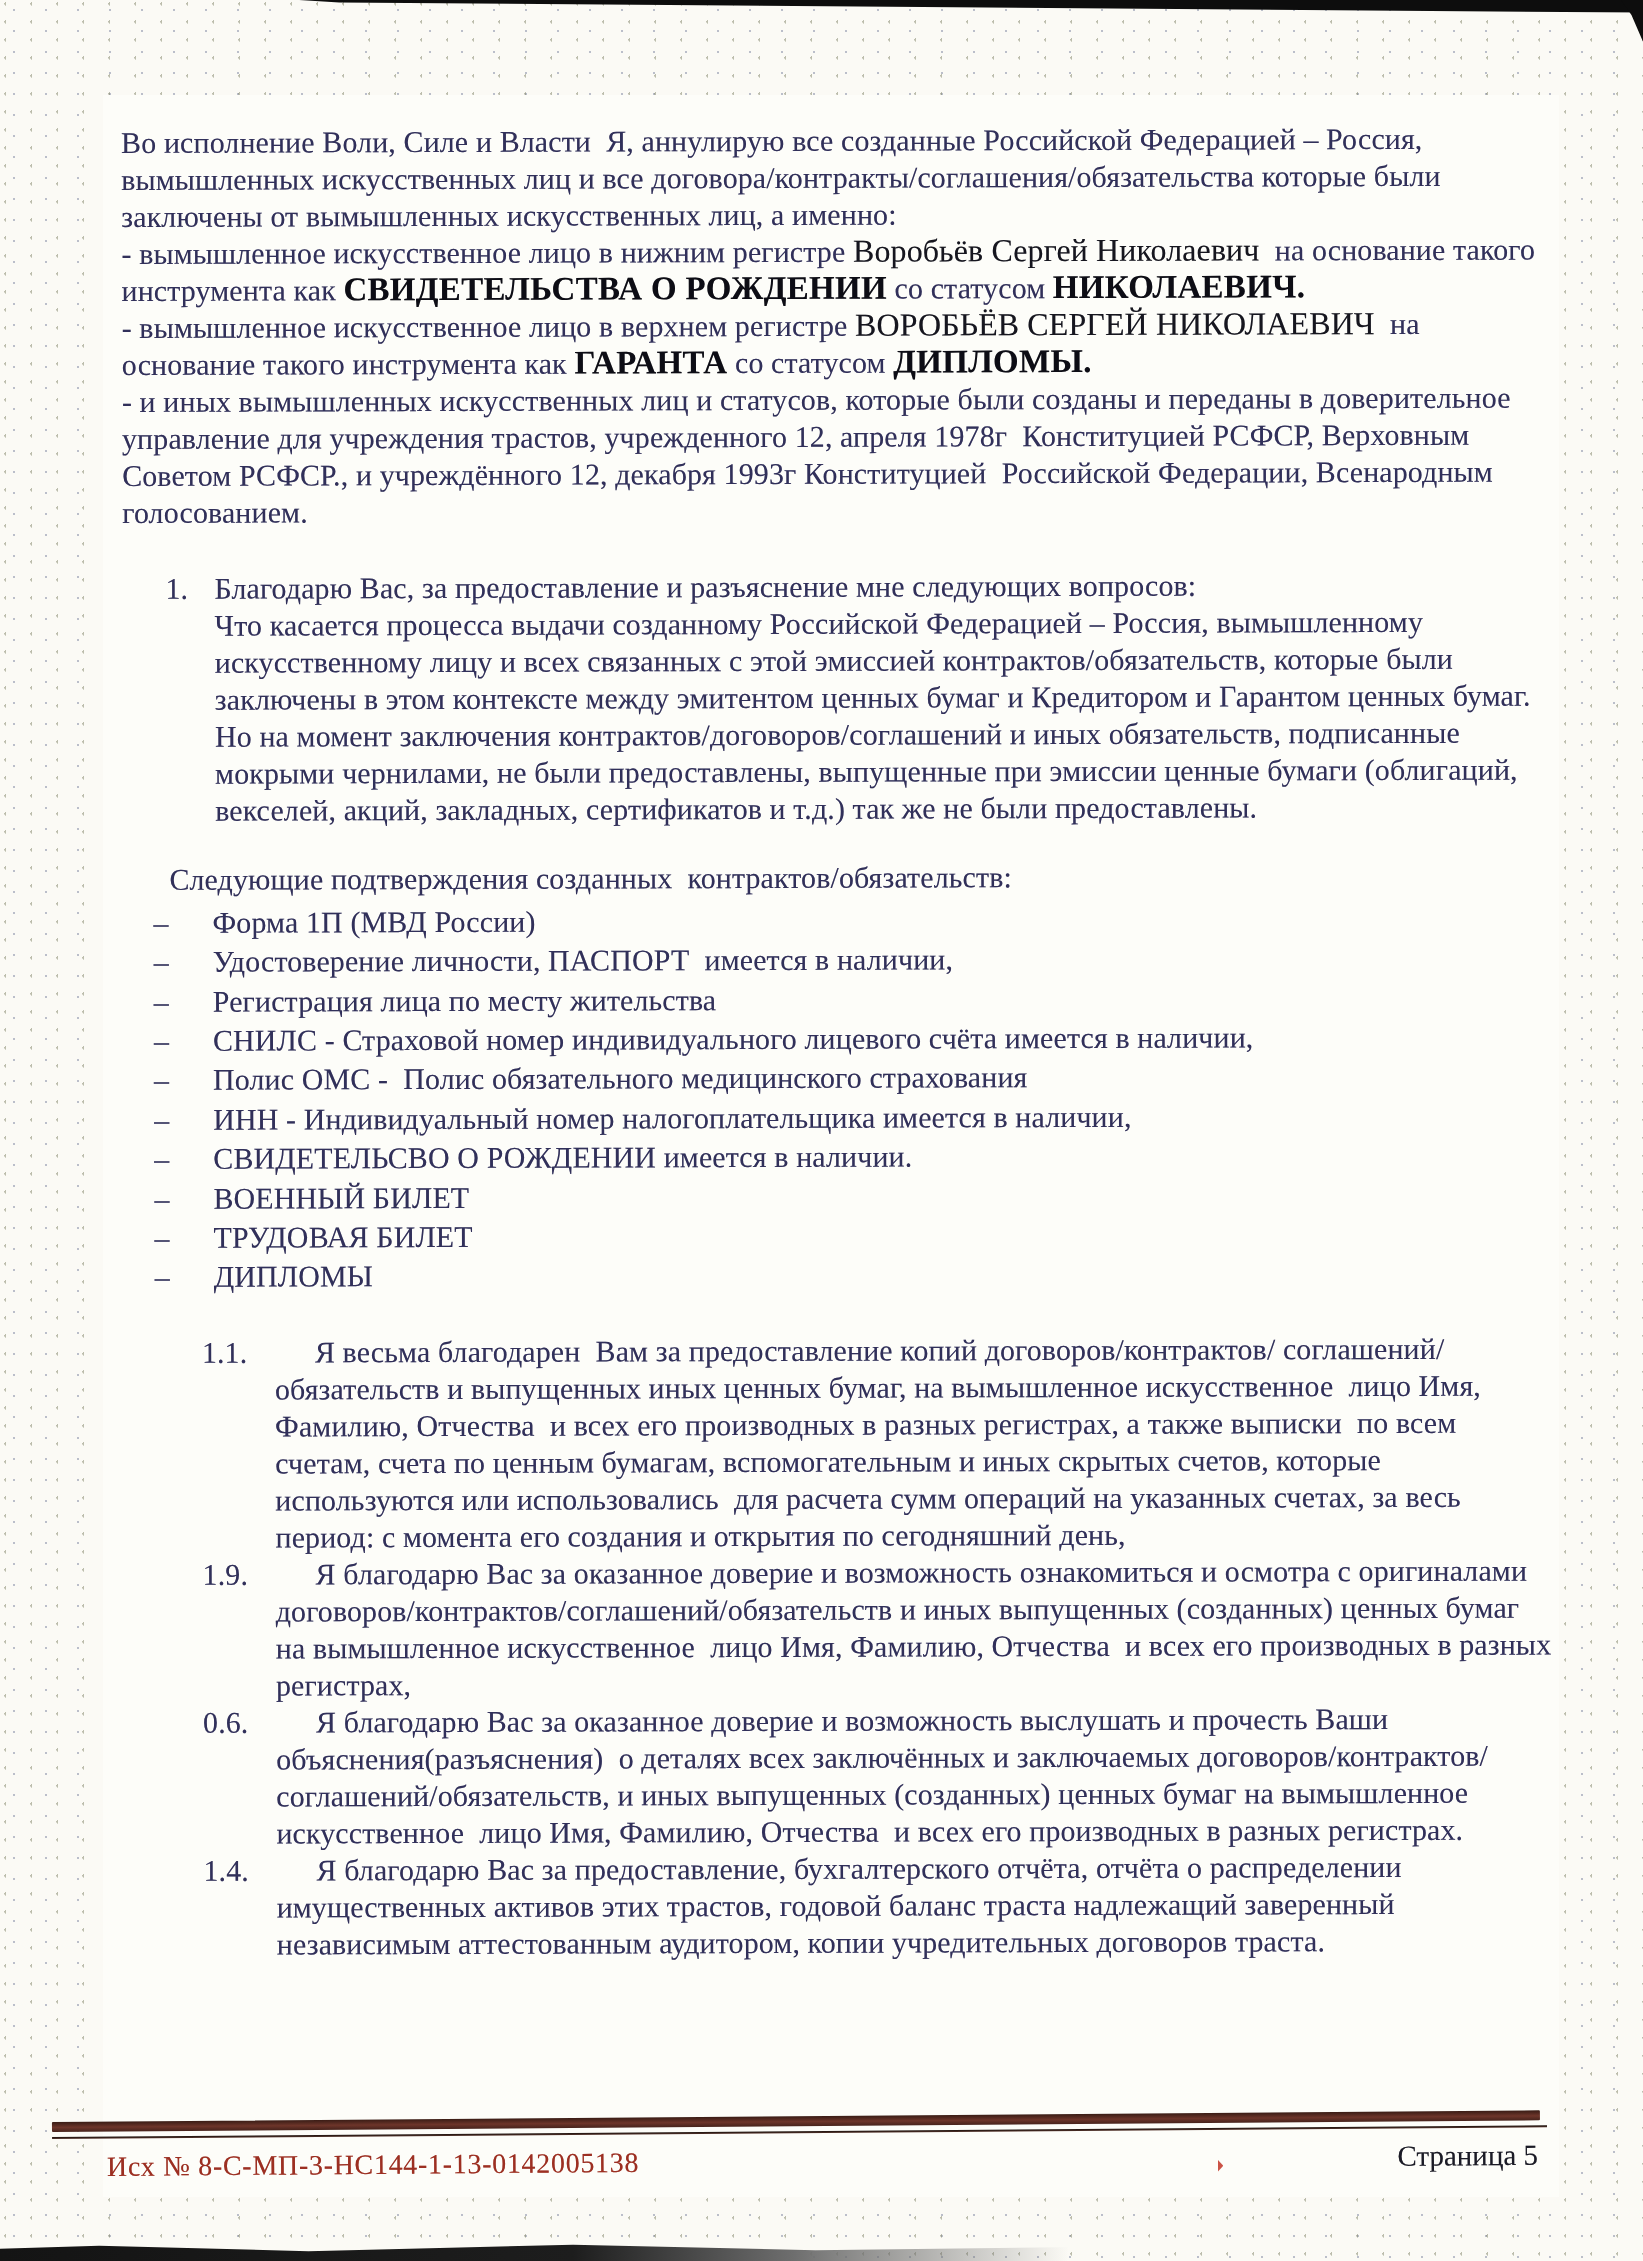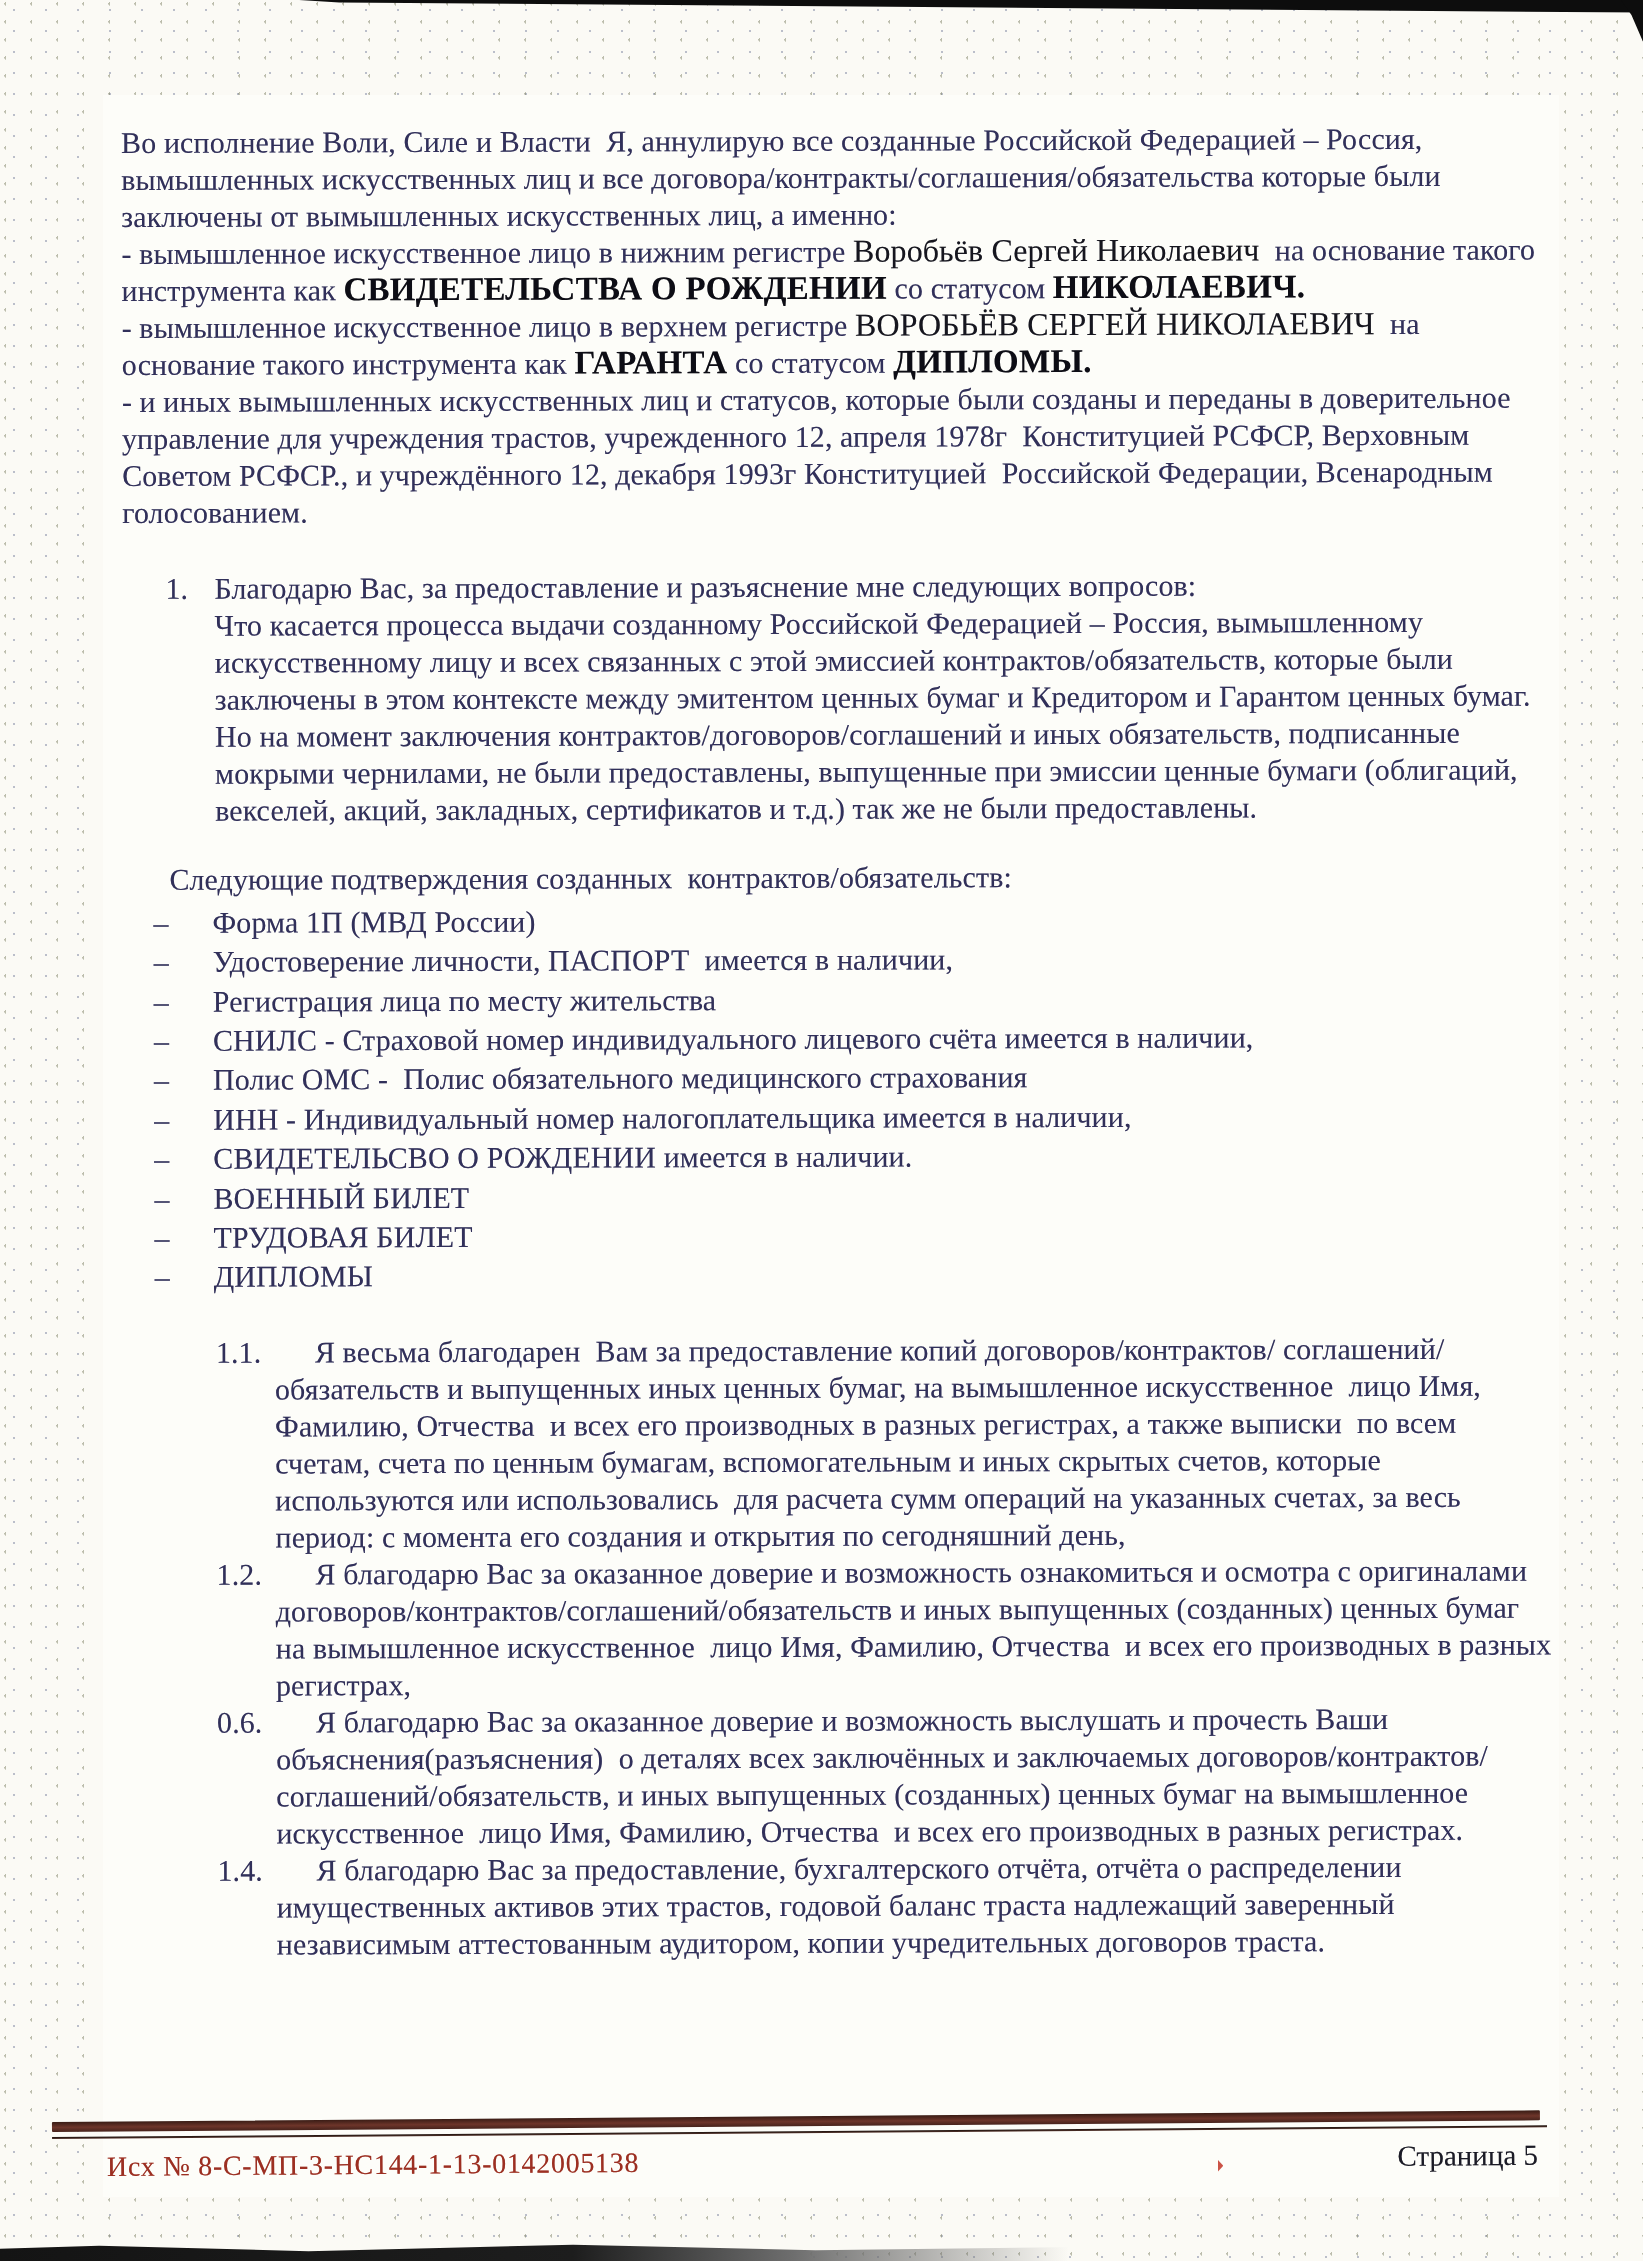--- a/index.html
+++ b/index.html
@@ -46,21 +46,21 @@
   .run-name{color:#16161f;font-size:32px;text-shadow:0 0 0.6px rgba(20,20,32,.35);}
   .run-strong{color:#0d0d15;font-weight:bold;font-size:33px;letter-spacing:0.3px;text-shadow:0 0 0.6px rgba(13,13,21,.35);}
   .item1{position:relative;margin-top:39px;padding-left:92px;}
   .item1-num{position:absolute;left:43px;top:0;}
   .conf-intro{margin-top:32px;margin-left:46px;}
   .conf-list{margin-top:5.8px;}
   .conf-item{position:relative;padding-left:89px;margin-top:2.4px;min-height:37px;}
   .conf-dash{position:absolute;left:30px;top:0;}
   .sub-items{margin-top:39px;}
   .sub-item{position:relative;padding-left:150px;}
-  .sub-num{position:absolute;left:91px;top:0;}
+  .sub-num{position:absolute;left:77px;top:0;}
   .sub-text{text-indent:40px;}
   
   .footer-rule{
     position:absolute;left:52px;top:2122px;width:1488px;
     transform:rotate(-0.45deg);transform-origin:left center;
   }
   .rule-thick{height:10.2px;background:linear-gradient(to bottom,#391c15,#6d352a 55%,#47231c);border-radius:1px;}
   .rule-thin{margin-top:4.4px;height:2.9px;width:calc(100% + 6.8px);background:linear-gradient(to bottom,#19100c,#513129);}
   .footer-meta{
     position:absolute;left:107px;right:106px;top:2150px;
@@ -143,21 +143,21 @@
       <span data-bind="doc.confirmations.items.9">ДИПЛОМЫ</span>
     </div>
   </div>
 
   <div class="sub-items">
     <div class="sub-item">
       <span class="sub-num" data-bind="doc.subitems.0.num">1.1.</span>
       <div class="sub-text" data-bind="doc.subitems.0.text">Я весьма благодарен  Вам за предоставление копий договоров/контрактов/ соглашений/обязательств и выпущенных иных ценных бумаг, на вымышленное искусственное  лицо Имя, Фамилию, Отчества  и всех его производных в разных регистрах, а также выписки  по всем счетам, счета по ценным бумагам, вспомогательным и иных скрытых счетов, которые используются или использовались  для расчета сумм операций на указанных счетах, за весь период: с момента его создания и открытия по сегодняшний день,</div>
     </div>
     <div class="sub-item">
-      <span class="sub-num" data-bind="doc.subitems.1.num">1.2.</span>
+      <span class="sub-num" data-bind="doc.subitems.1.num">1.9.</span>
       <div class="sub-text" data-bind="doc.subitems.1.text">Я благодарю Вас за оказанное доверие и возможность ознакомиться и осмотра с оригиналами договоров/контрактов/соглашений/обязательств и иных выпущенных (созданных) ценных бумаг на вымышленное искусственное  лицо Имя, Фамилию, Отчества  и всех его производных в разных регистрах,</div>
     </div>
     <div class="sub-item">
       <span class="sub-num" data-bind="doc.subitems.2.num">0.6.</span>
       <div class="sub-text" data-bind="doc.subitems.2.text">Я благодарю Вас за оказанное доверие и возможность выслушать и прочесть Ваши объяснения(разъяснения)  о деталях всех заключённых и заключаемых договоров/контрактов/ соглашений/обязательств, и иных выпущенных (созданных) ценных бумаг на вымышленное искусственное  лицо Имя, Фамилию, Отчества  и всех его производных в разных регистрах.</div>
     </div>
     <div class="sub-item">
       <span class="sub-num" data-bind="doc.subitems.3.num">1.4.</span>
       <div class="sub-text" data-bind="doc.subitems.3.text">Я благодарю Вас за предоставление, бухгалтерского отчёта, отчёта о распределении имущественных активов этих трастов, годовой баланс траста надлежащий заверенный независимым аттестованным аудитором, копии учредительных договоров траста.</div>
     </div>

